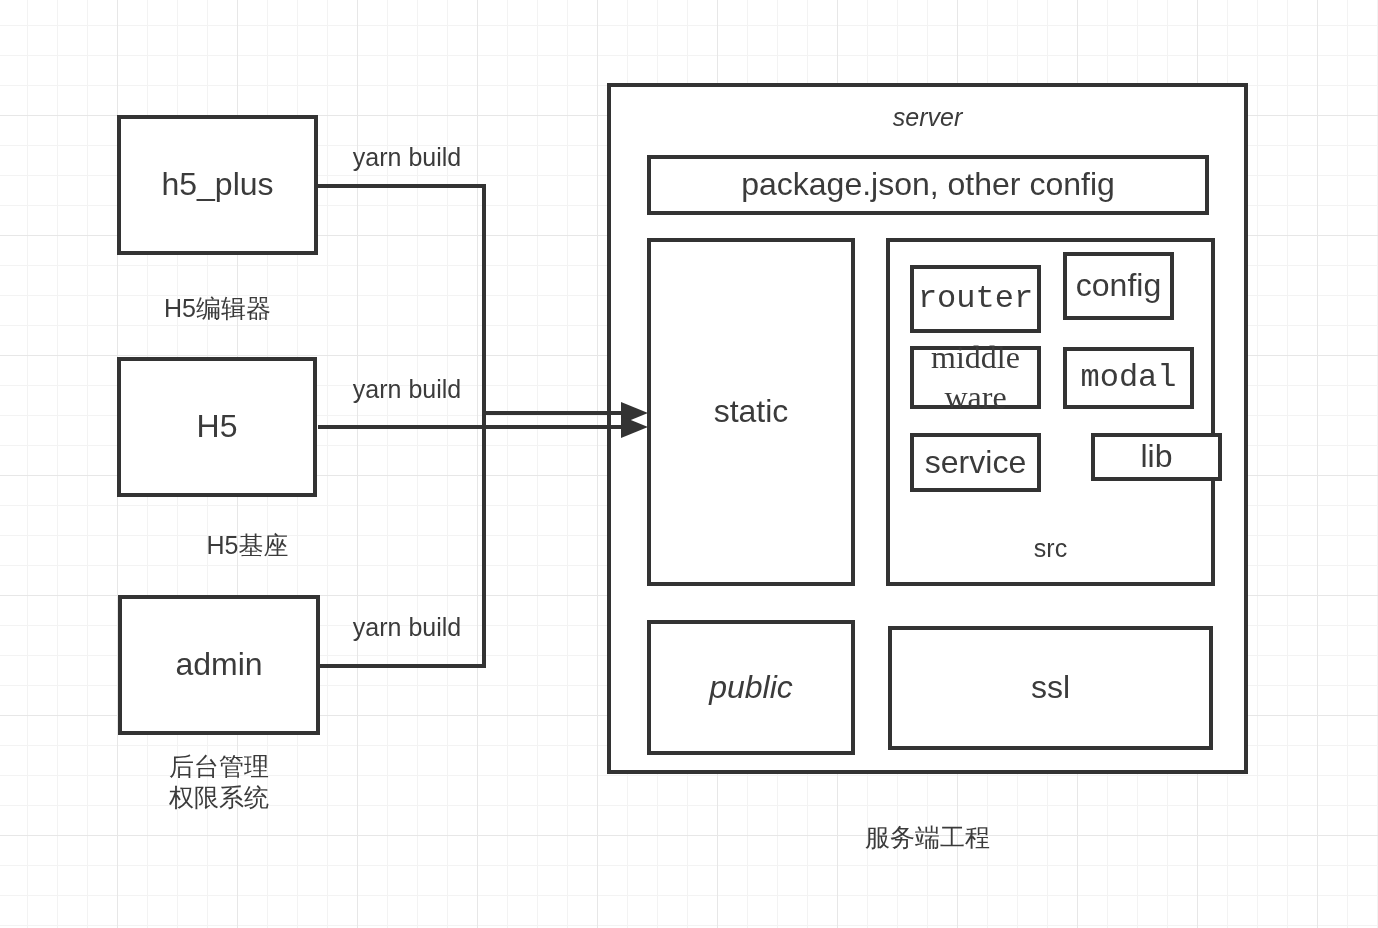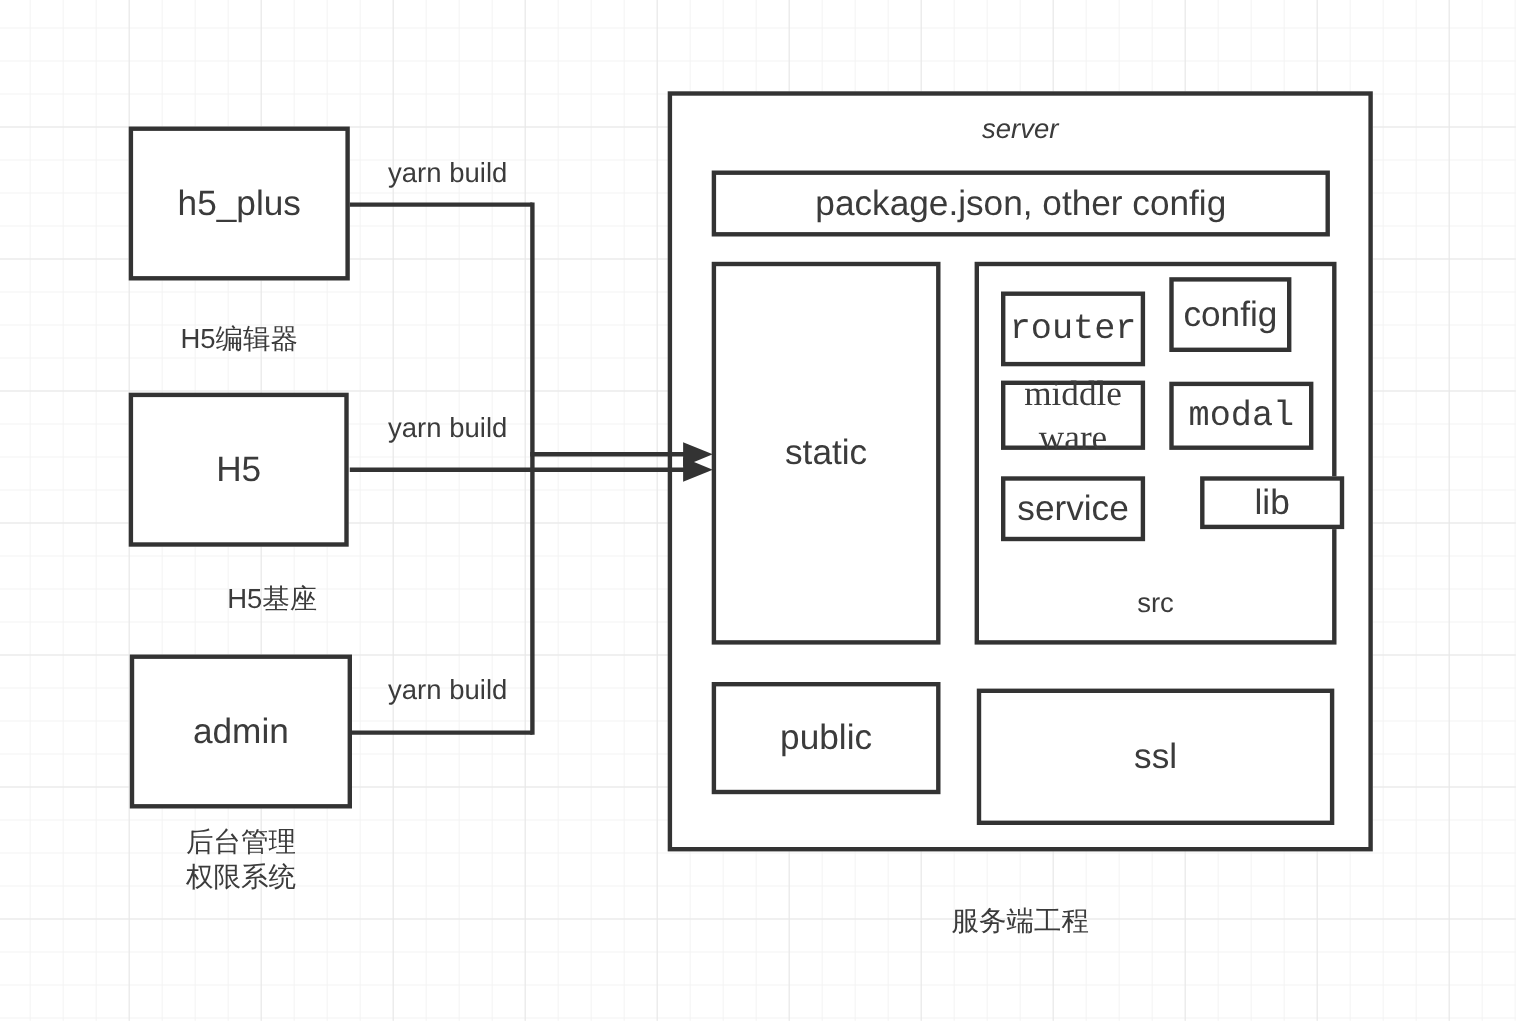--- a/index.html
+++ b/index.html
@@ -116,21 +116,21 @@
     <span>modal</span>
   </div>
   <div class="node" style="left:910px; top:433px; width:131px; height:59px;">
     <span>service</span>
   </div>
   <div class="node" style="left:1063px; top:433px; width:131px; height:48px;margin-left:28px;">
     <span>lib</span>
   </div>
   <div class="caption" style="left:886px; top:533px; width:329px;">src</div>
 
-  <div class="node" style="left:647px; top:620px; width:208px; height:102px;">
+  <div class="node" style="left:647px; top:620px; width:208px; height:135px;font-style:italic;">
     <span>public</span>
   </div>
   <div class="node" style="left:888px; top:626px; width:325px; height:124px;">
     <span>ssl</span>
   </div>
 
   <div class="caption" style="left:607px; top:822px; width:641px;">服务端工程</div>
 
   <svg class="wires" width="1378" height="928" viewBox="0 0 1378 928">
     <path d="M318 186 H484" stroke="#333333" stroke-width="4" fill="none"></path>

